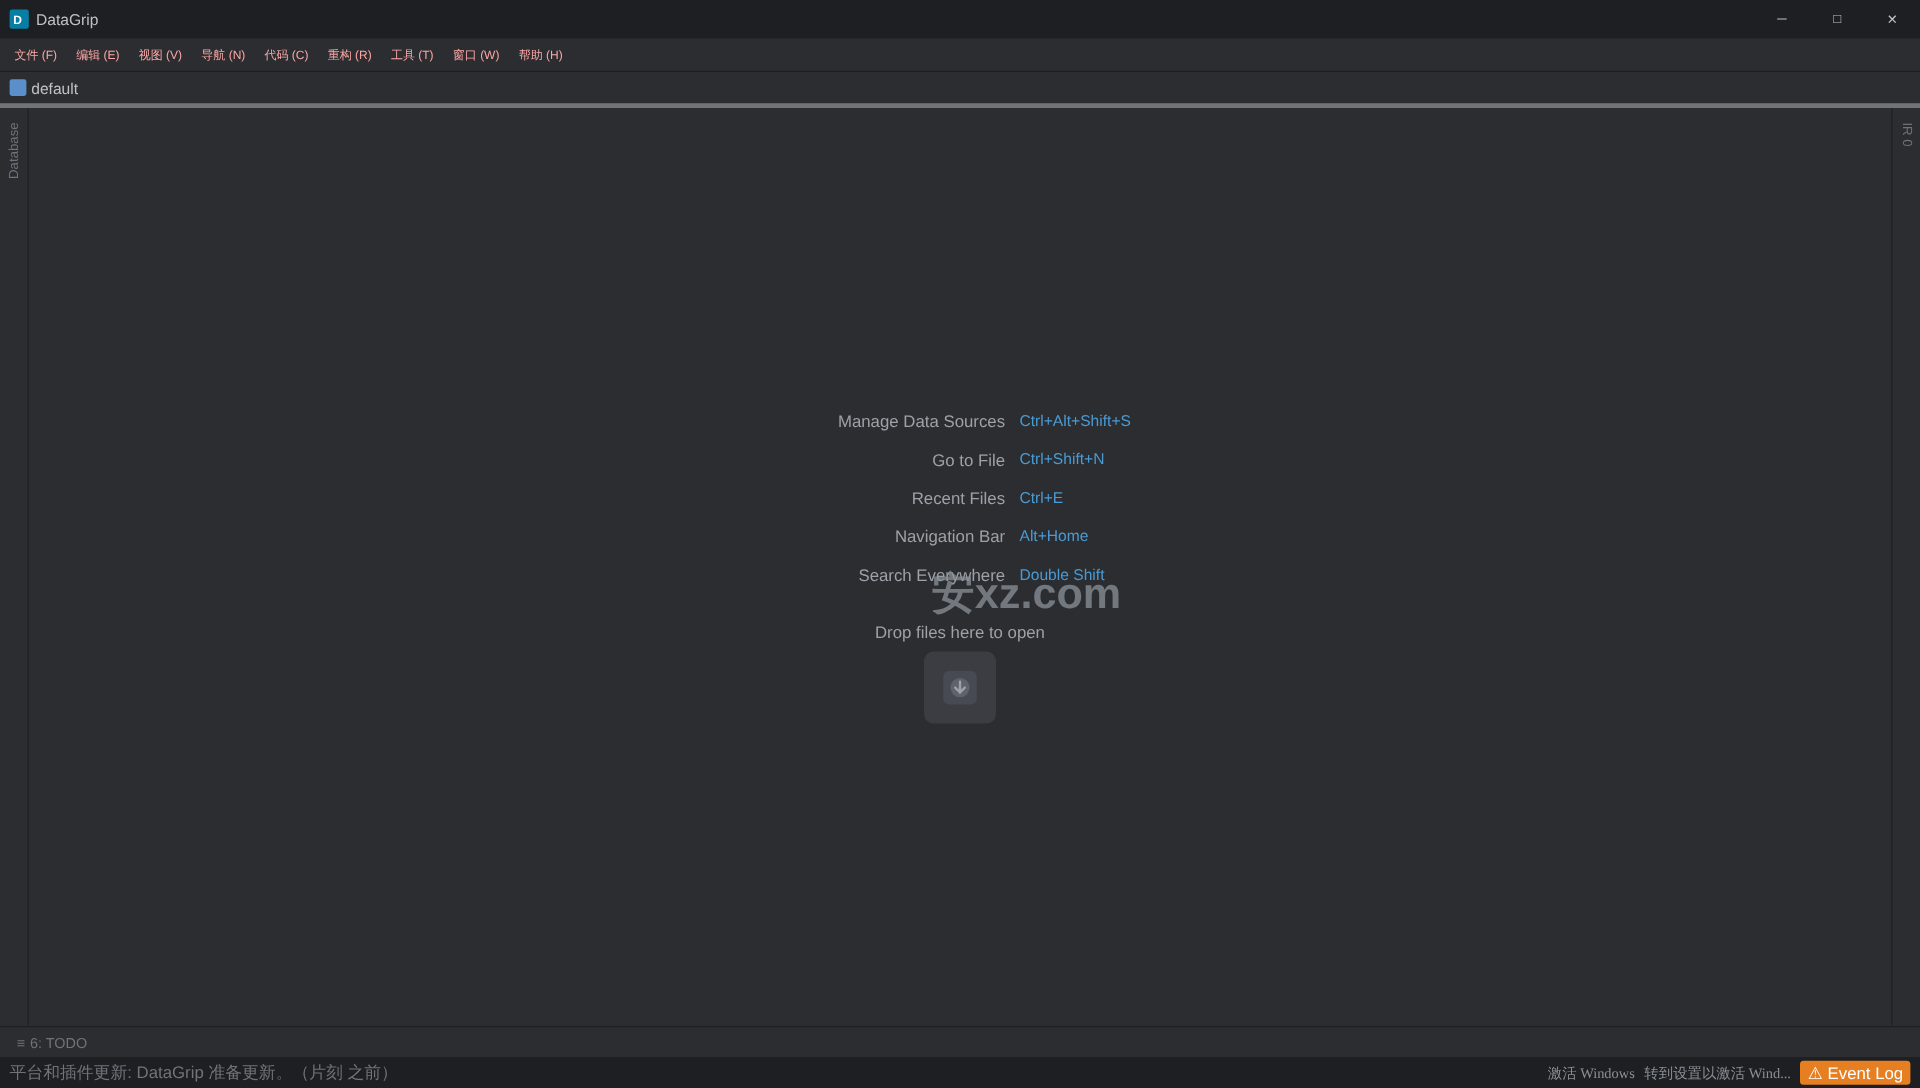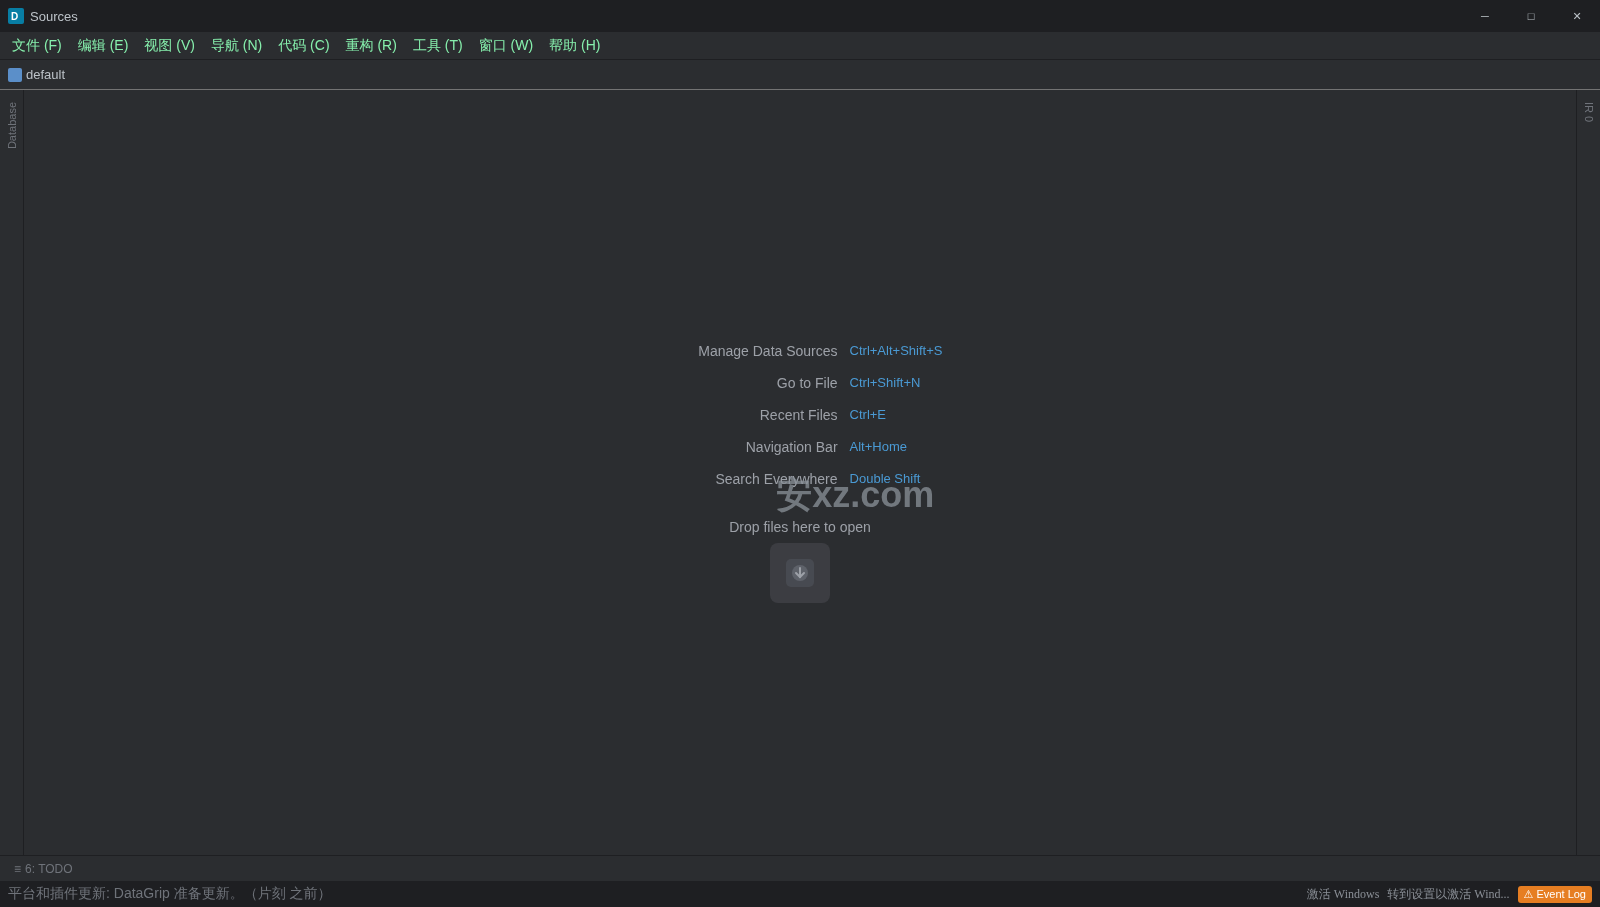--- a/index.html
+++ b/index.html
@@ -67,33 +67,33 @@
       height: 28px;
       background: #2b2d30;
       display: flex;
       align-items: center;
       padding: 0 4px;
       border-bottom: 1px solid #1e1f22;
     }
     .menu-item {
       padding: 4px 8px;
       cursor: pointer;
-      color: #86efac;
-      font-size: 14px;
+      color: #fca5a5;
+      font-size: 10px;
       border-radius: 3px;
     }
 
     
     #nav-bar {
       height: 30px;
       background: #2b2d30;
       display: flex;
       align-items: center;
       padding: 0 8px;
-      border-bottom: 1px solid #737373;
+      border-bottom: 4px solid #737373;
       gap: 4px;
     }
     #nav-bar-default {
       display: flex;
       align-items: center;
       gap: 4px;
       font-size: 13px;
       color: #bcc2c8;
     }
     #nav-bar-default .db-icon {
@@ -267,21 +267,21 @@
     .status-windows-text {
       color: #8a8f96;
       font-size: 12px;
       font-family: Liberation Serif, serif;
     }
     .event-log-btn {
       background: #e67e22;
       color: white;
       padding: 2px 6px;
       border-radius: 3px;
-      font-size: 11px;
+      font-size: 14px;
       cursor: pointer;
     }
 
     
     .bottom-tab {
       display: flex;
       align-items: center;
       gap: 4px;
       cursor: pointer;
       padding: 2px 6px;
@@ -295,21 +295,21 @@
 <body>
 
 <div id="title-bar">
   <div id="title-bar-logo">
     <div class="logo-icon">
       <svg width="14" height="14" viewBox="0 0 14 14">
         <rect x="0" y="0" width="14" height="14" rx="2" fill="#087ea4"></rect>
         <text x="2" y="11" font-size="10" fill="white" font-weight="bold">D</text>
       </svg>
     </div>
-    <span>Sources</span>
+    <span>DataGrip</span>
   </div>
   <div id="title-bar-controls">
     <div class="title-btn">─</div>
     <div class="title-btn">□</div>
     <div class="title-btn close">✕</div>
   </div>
 </div>
 
 <div id="menu-bar">
   <div class="menu-item">文件 (F)</div>

